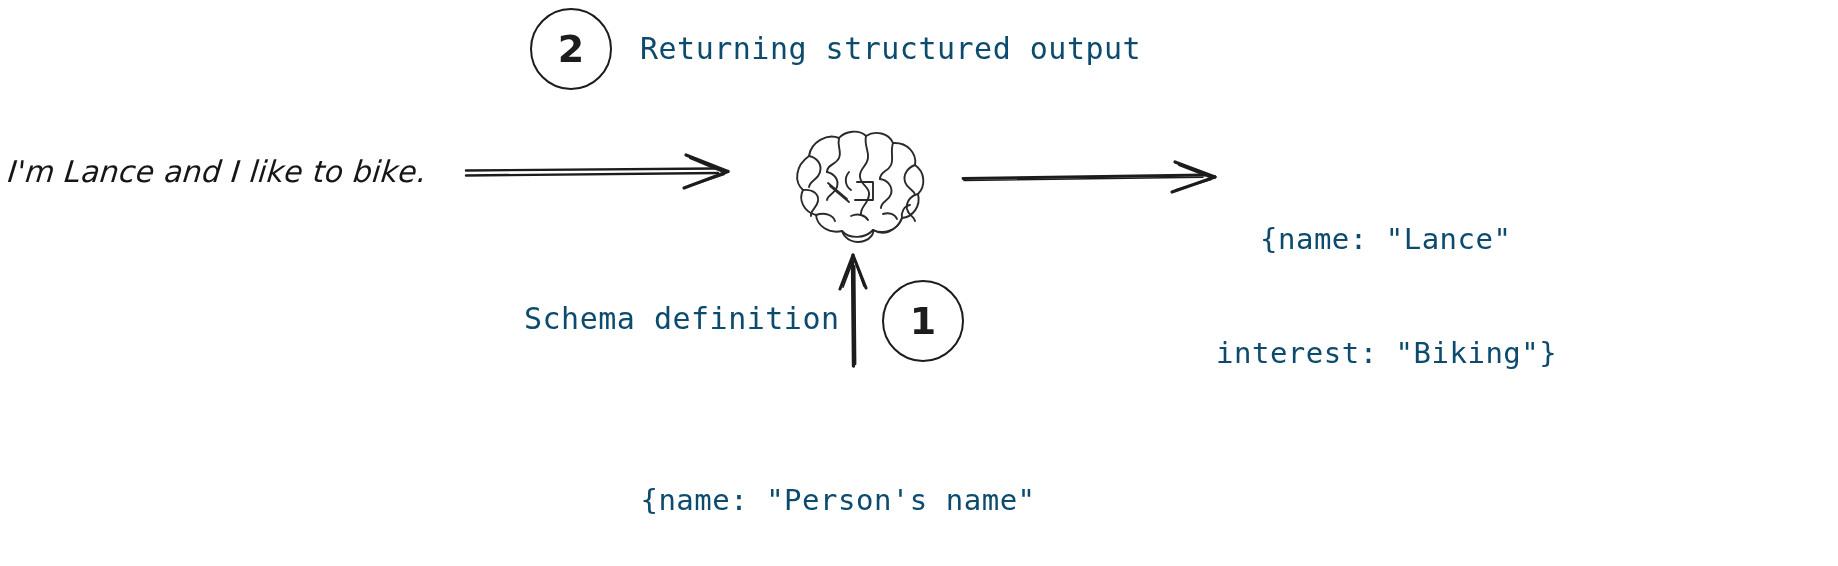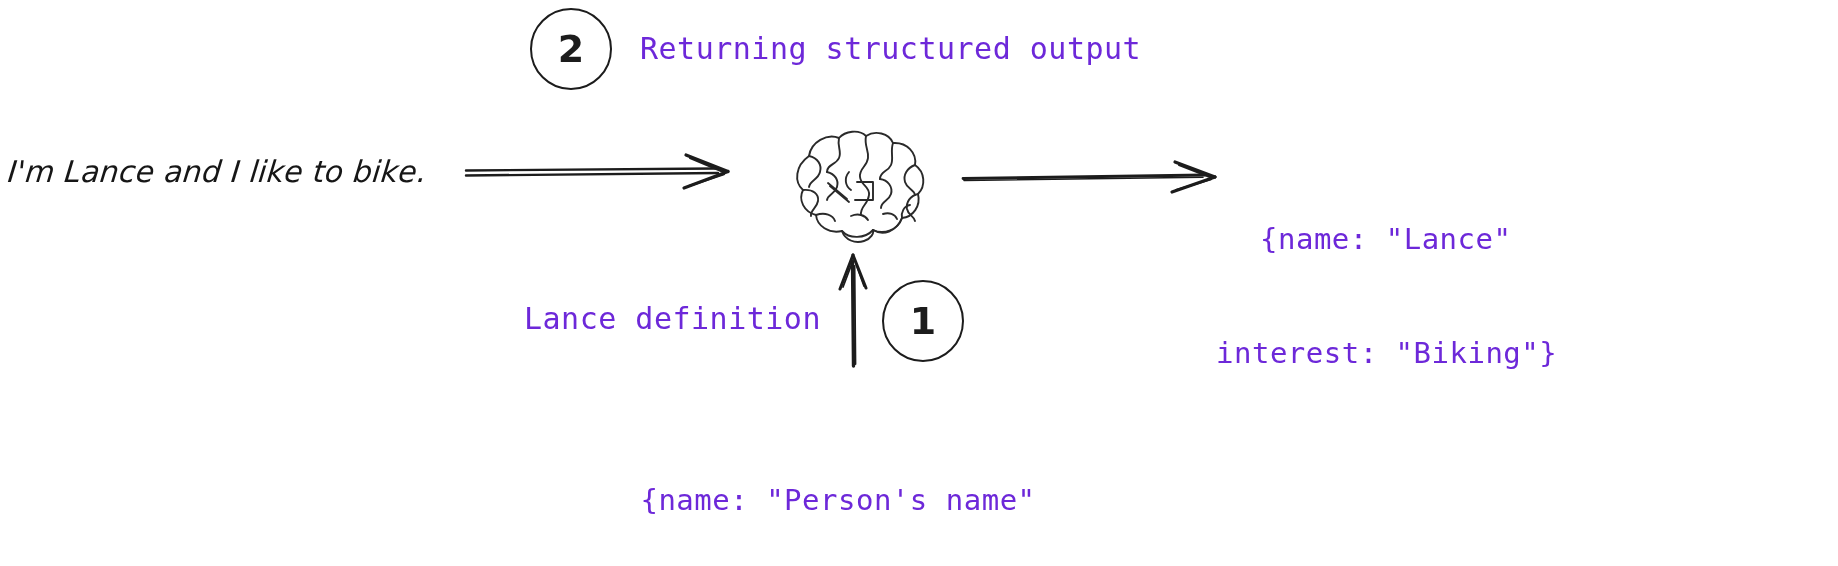--- a/index.html
+++ b/index.html
@@ -16,21 +16,21 @@
     width: 1838px;
     height: 566px;
     background: #ffffff;
     overflow: hidden;
   }
   .abs { position: absolute; }
 
   
   .mono {
     font-family: "DejaVu Sans Mono", "Liberation Mono", monospace;
-    color: #6d28d9;
+    color: #0c4a6e;
     white-space: pre;
     letter-spacing: 0.5px;
   }
   .hand {
     font-family: "DejaVu Sans", "Liberation Sans", sans-serif;
     color: #161616;
     white-space: pre;
     font-style: italic;
     font-weight: 500;
     letter-spacing: 0.2px;
@@ -195,21 +195,21 @@
 
   <div class="abs badge" id="badge-2">2</div>
 
   <div class="abs mono" id="top-label">Returning structured output</div>
 
   <div class="abs mono code-block" id="output-code">
     <span class="ln ln1">{name: "Lance"</span>
     <span class="ln ln2">interest: "Biking"}</span>
   </div>
 
-  <div class="abs mono" id="schema-label">Lance definition</div>
+  <div class="abs mono" id="schema-label">Schema definition</div>
 
   <div class="abs badge" id="badge-1">1</div>
 
   <div class="abs mono code-block" id="schema-code">
     <span class="ln ln1">{name: "Person's name"</span>
     
   </div>
 
 </div>
 

